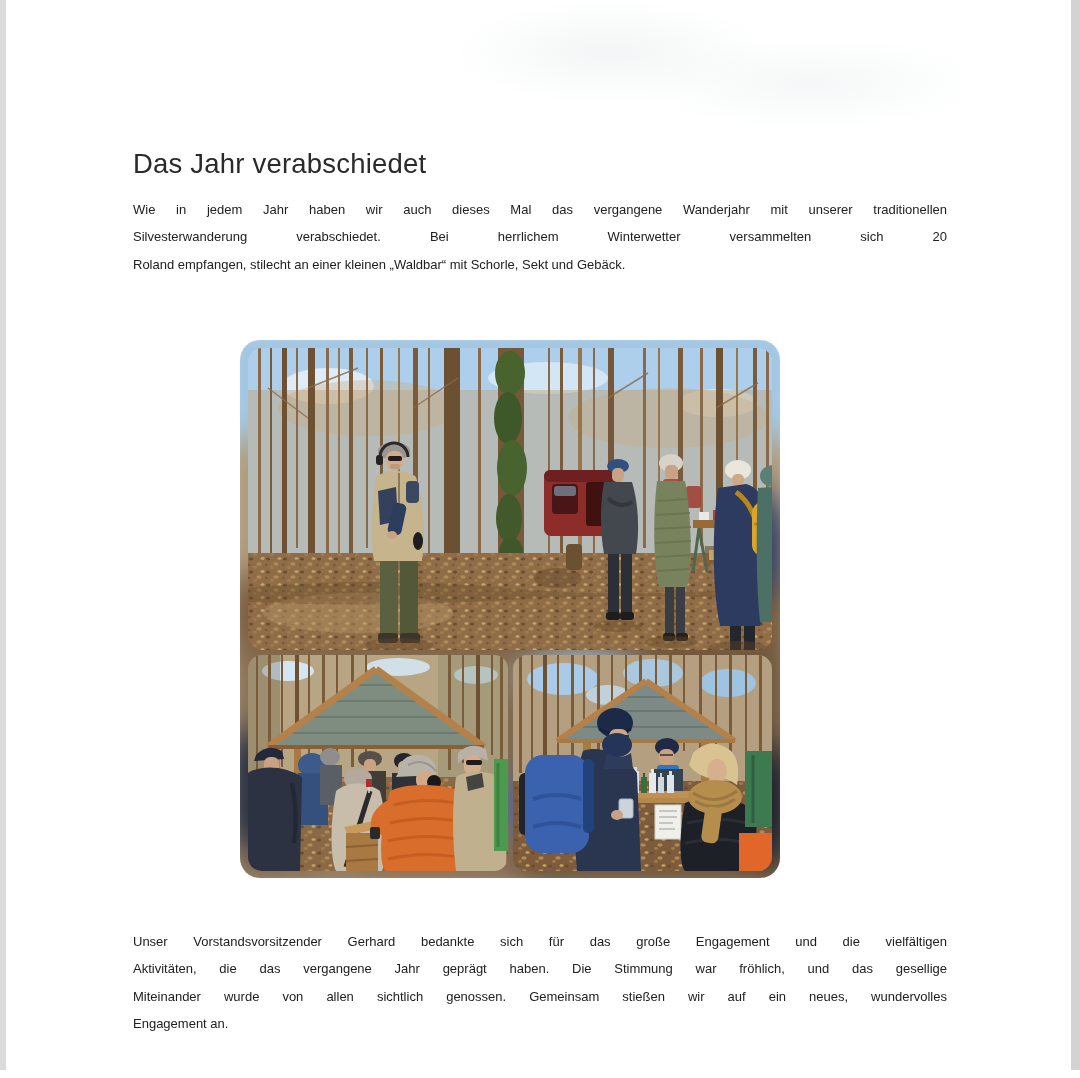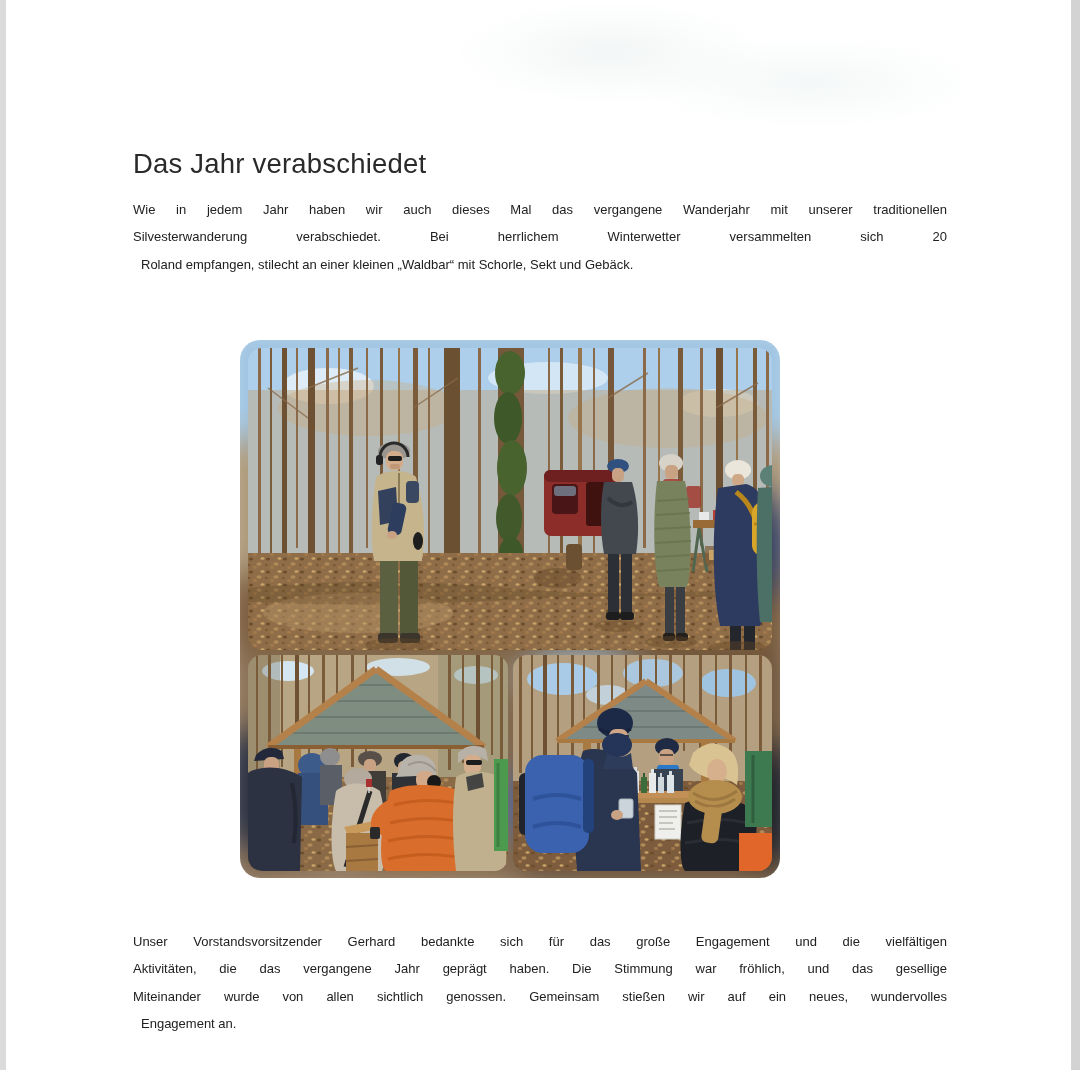--- a/index.html
+++ b/index.html
@@ -27,21 +27,21 @@
   }
   .para{position:absolute;left:133px;width:814px;}
   .para-1{top:196px;}
   .para-2{top:928px;}
   .line{
     width:814px;height:27.4px;
     font-size:13px;line-height:27.4px;color:#212121;
     text-align:justify;text-align-last:justify;
     white-space:nowrap;overflow:visible;
   }
-  .line.last{text-align-last:left;white-space:nowrap;margin-left:8px;}
+  .line.last{text-align-last:left;white-space:nowrap;}
   figure.collage{
     position:absolute;left:240px;top:340px;width:540px;height:538px;margin:0;
     border-radius:20px;overflow:hidden;
   }
   .blur-bg{position:absolute;left:-20px;top:-20px;width:580px;height:578px;filter:blur(16px);}
   .photo{position:absolute;border-radius:14px;overflow:hidden;}
   .photo svg{display:block;}
   .photo-top{left:8px;top:8px;width:524px;height:302px;}
   .photo-bl{left:8px;top:315px;width:260px;height:216px;}
   .photo-br{left:273px;top:315px;width:259px;height:216px;}

